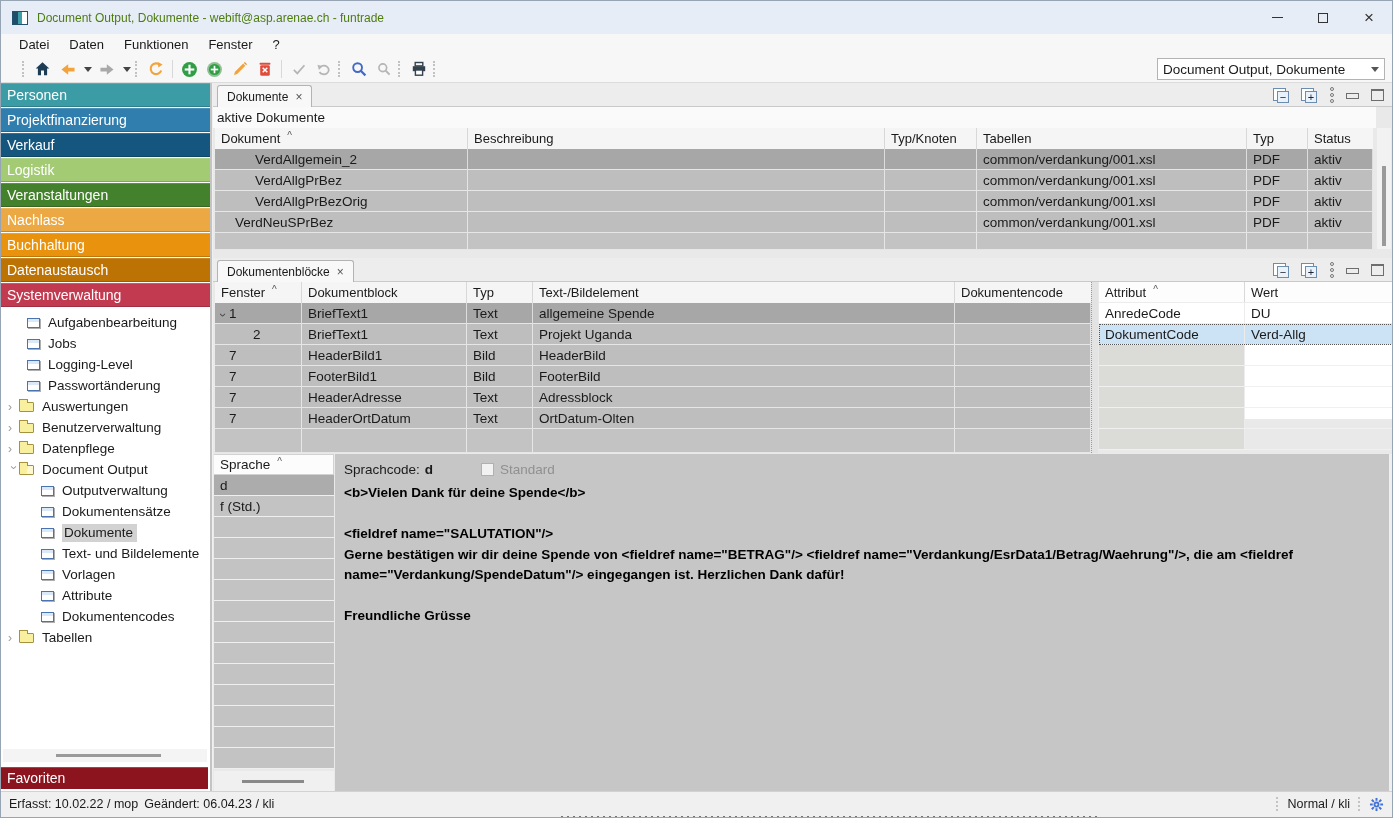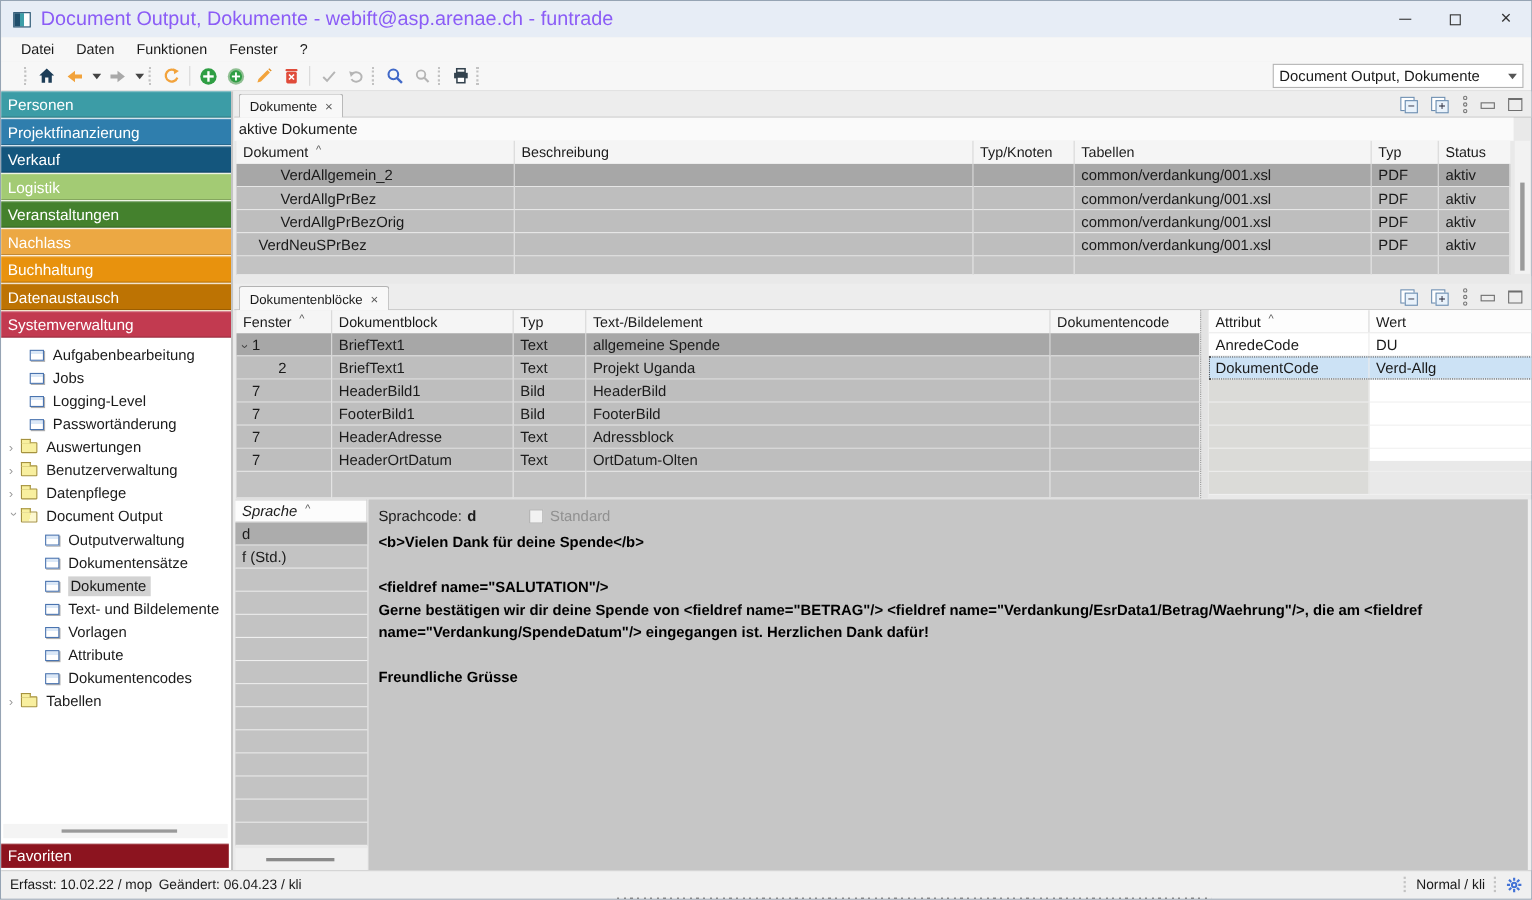--- a/index.html
+++ b/index.html
@@ -6,21 +6,21 @@
   html,body { background:#c9c9c9; }
   .window{
     position:relative; width:1393px; height:818px; overflow:hidden;
     background:#f0f0f0; border:1px solid #96a4b4;
     font-family:"Liberation Sans", sans-serif; color:#1a1a1a;
     -webkit-font-smoothing:antialiased;
   }
   
   .titlebar{position:absolute;left:0;top:0;width:100%;height:33px;background:#e7edf6;display:flex;align-items:center;padding-left:11px;}
   .appicon{width:16px;height:14px;border:1px solid #24506e;background:linear-gradient(90deg,#1f4e6b 0 5px,#3d9ea8 5px 9px,#ffffff 9px);margin-right:9px;}
-  .title-text{font-size:18px;color:#8b5cf6;}
+  .title-text{font-size:12px;color:#4d7c0f;}
   .win-controls{position:absolute;right:0;top:0;height:33px;display:flex;}
   .wbtn{width:46px;height:33px;display:flex;align-items:center;justify-content:center;color:#333;}
   .glyph-min{width:11px;height:1px;background:#333;}
   .glyph-max{width:10px;height:10px;border:1px solid #333;}
   .glyph-close::before{content:"×";font-size:17px;line-height:17px;}
   
   .menubar{position:absolute;left:0;top:33px;width:100%;height:22px;background:#f7f7f7;display:flex;align-items:center;padding-left:8px;font-size:13px;}
   .menu-item{padding:2px 10px 3px 10px;}
   
   .toolbar{position:absolute;left:0;top:55px;width:100%;height:27px;background:#f7f7f7;border-bottom:1px solid #dcdcdc;display:flex;align-items:center;padding-left:19px;}
@@ -83,21 +83,21 @@
   .blk-vscroll{position:absolute;left:878px;top:199px;width:7px;height:171px;background:#e3e3e3;border-left:1px dotted #9a9a9a;}
   
   .attr-panel{position:absolute;left:886px;right:0;top:199px;height:137px;background:#fff;}
   .attr-head{display:grid;height:21px;background:#fdfdfd;font-size:13px;border-bottom:1px solid #ececec;}
   .attr-row{display:grid;height:21px;font-size:13.5px;}
   .attr-row .dc{border-right:1px solid #ececec;border-bottom:1px solid #f0f0f0;}
   .attr-row.sel{background:#CCE2F5;outline:1px dotted #555;outline-offset:-1px;}
   .attr-empty .dc:first-child{background:#dbdbd8;}
   
   .lang{position:absolute;left:1px;top:371px;width:120px;}
-  .lang-head{height:21px;background:#fcfcfc;border:1px solid #d2d2d2;border-left:none;font-size:13.5px;padding:2px 0 0 6px;font-style:italic;}
+  .lang-head{height:21px;background:#fcfcfc;border:1px solid #d2d2d2;border-left:none;font-size:13.5px;padding:2px 0 0 6px;}
   .lrow{height:21px;background:#c3c3c3;border-bottom:1px solid #efefef;font-size:13.5px;padding:3px 0 0 6px;}
   .lrow.sel{background:#acacac;}
   .lang-hscroll{position:absolute;left:1px;top:688px;width:120px;height:20px;background:#f0f0f0;}
   .lang-hthumb{position:absolute;left:28px;top:9px;width:62px;height:3px;background:#8a8a8a;}
   .editor{position:absolute;left:122px;top:371px;width:1054px;height:337px;background:#c6c6c6;padding:5px 9px;}
   .ed-top{display:flex;align-items:center;font-size:13.5px;height:20px;}
   .ed-code{font-weight:bold;margin-left:5px;}
   .checkbox{width:13px;height:13px;border:1px solid #b0b0b0;background:#f2f2f2;margin-left:48px;flex:none;}
   .ed-std{color:#909090;margin-left:6px;}
   .ed-text{margin-top:4px;font-weight:bold;font-size:13.5px;line-height:20.5px;color:#000;}

